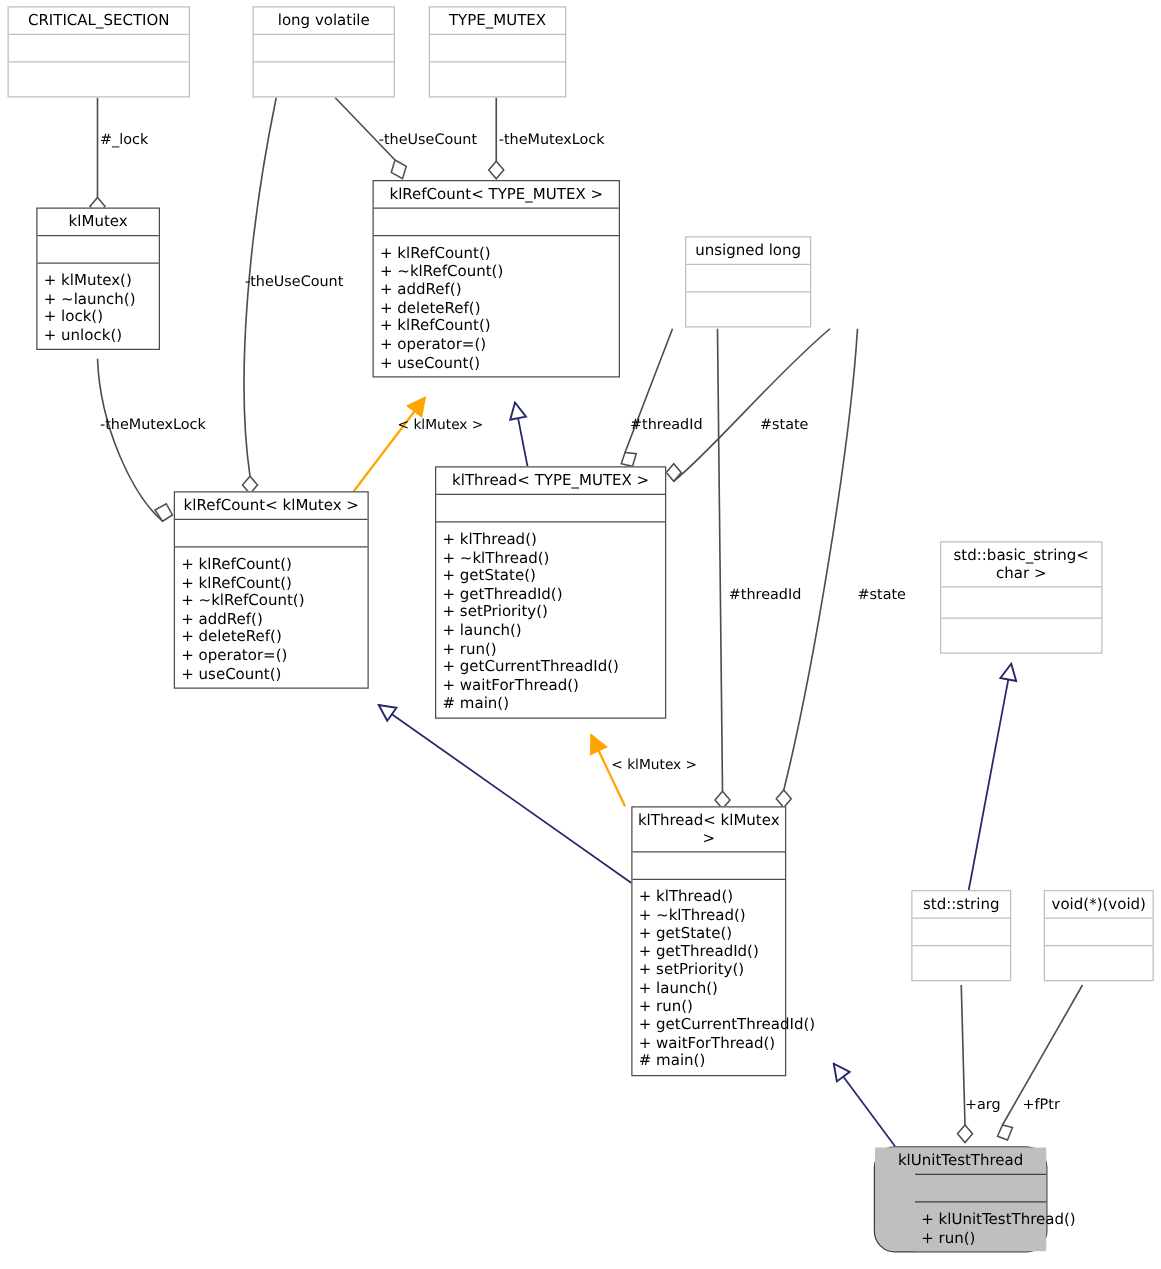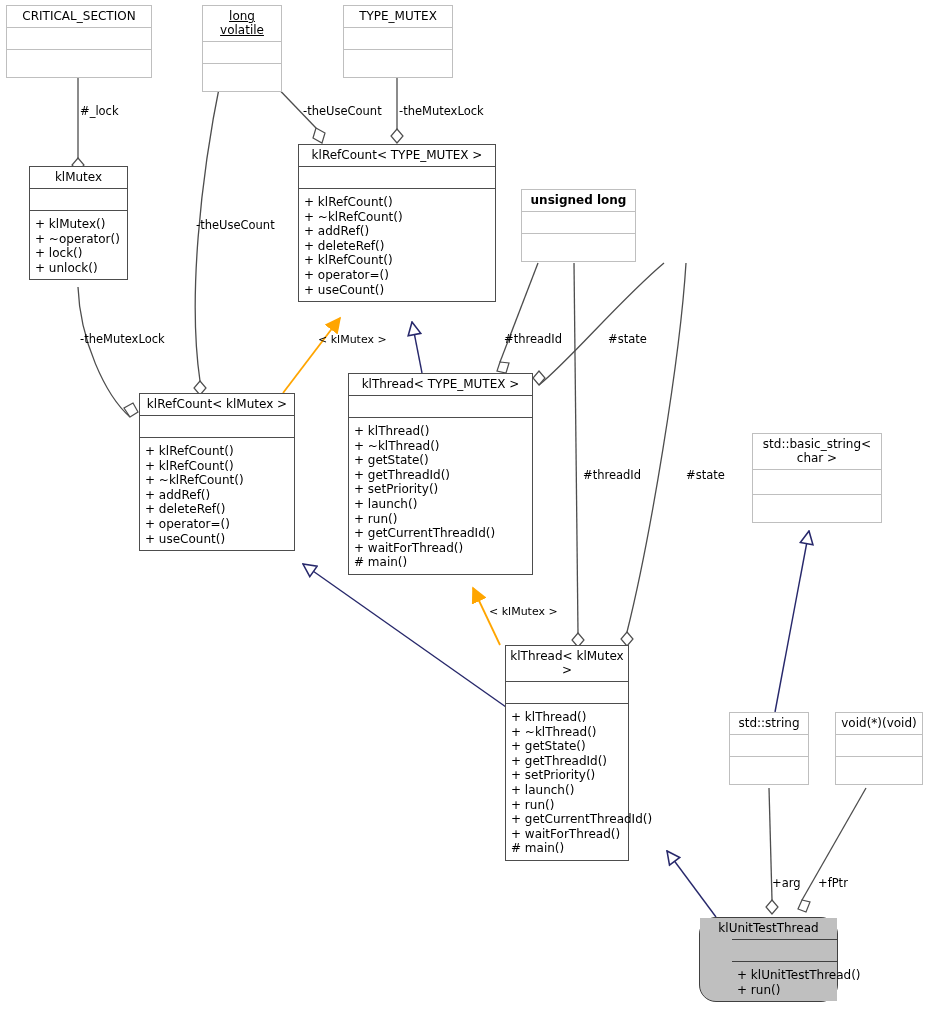--- a/index.html
+++ b/index.html
@@ -138,58 +138,58 @@
   <div class="tlabel" style="left:489px;top:605px;">&lt; klMutex &gt;</div>
   <div class="elabel" style="left:772px;top:877px;">+arg</div>
   <div class="elabel" style="left:818px;top:877px;">+fPtr</div>
 
   <div class="node plain" style="left:6px;top:5px;width:146px;">
     <div class="sec title">CRITICAL_SECTION</div>
     <div class="sec attrs" style="height:22px;"></div>
     <div class="sec ops" style="height:28px;"></div>
   </div>
 
-  <div class="node plain" style="left:202px;top:5px;width:80px;text-decoration:underline;">
+  <div class="node plain" style="left:202px;top:5px;width:114px;">
     <div class="sec title">long volatile</div>
     <div class="sec attrs" style="height:22px;"></div>
     <div class="sec ops" style="height:28px;"></div>
   </div>
 
   <div class="node plain" style="left:343px;top:5px;width:110px;">
     <div class="sec title">TYPE_MUTEX</div>
     <div class="sec attrs" style="height:22px;"></div>
     <div class="sec ops" style="height:28px;"></div>
   </div>
 
   <div class="node dark" style="left:29px;top:166px;width:99px;">
     <div class="sec title">klMutex</div>
     <div class="sec attrs" style="height:22px;"></div>
     <div class="sec ops">
       <div>+ klMutex()</div>
-      <div>+ ~operator()</div>
+      <div>+ ~launch()</div>
       <div>+ lock()</div>
       <div>+ unlock()</div>
     </div>
   </div>
 
   <div class="node dark" style="left:298px;top:144px;width:198px;">
     <div class="sec title">klRefCount&lt; TYPE_MUTEX &gt;</div>
     <div class="sec attrs" style="height:22px;"></div>
     <div class="sec ops">
       <div>+ klRefCount()</div>
       <div>+ ~klRefCount()</div>
       <div>+ addRef()</div>
       <div>+ deleteRef()</div>
       <div>+ klRefCount()</div>
       <div>+ operator=()</div>
       <div>+ useCount()</div>
     </div>
   </div>
 
-  <div class="node plain" style="left:521px;top:189px;width:115px;font-weight:bold;">
+  <div class="node plain" style="left:548px;top:189px;width:101px;">
     <div class="sec title">unsigned long</div>
     <div class="sec attrs" style="height:22px;"></div>
     <div class="sec ops" style="height:28px;"></div>
   </div>
 
 
   <div class="node dark" style="left:139px;top:393px;width:156px;">
     <div class="sec title">klRefCount&lt; klMutex &gt;</div>
     <div class="sec attrs" style="height:22px;"></div>
     <div class="sec ops">

